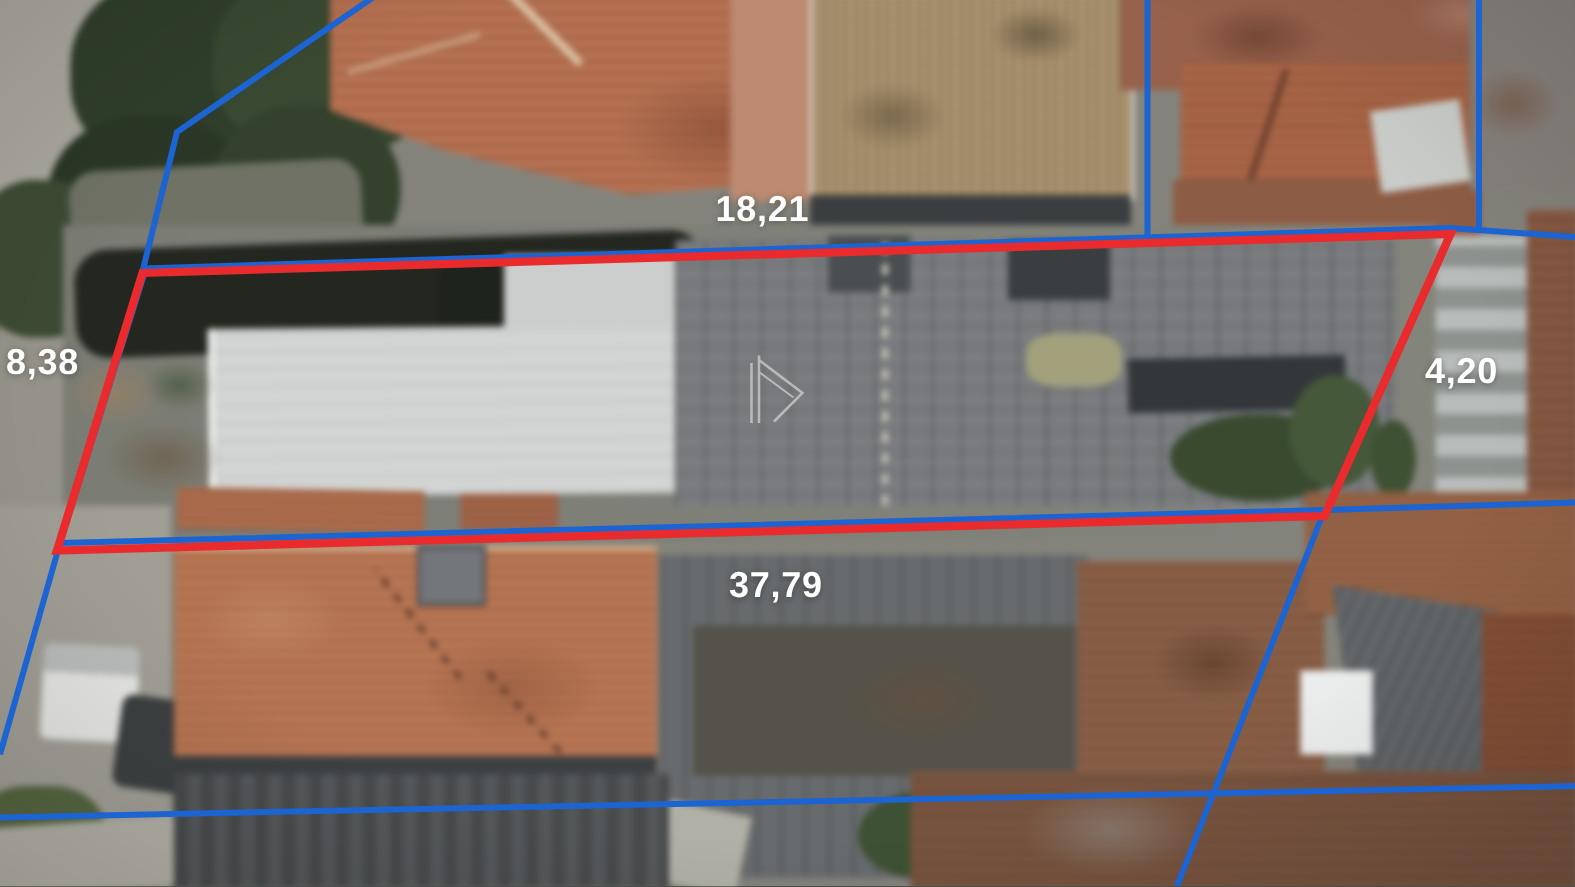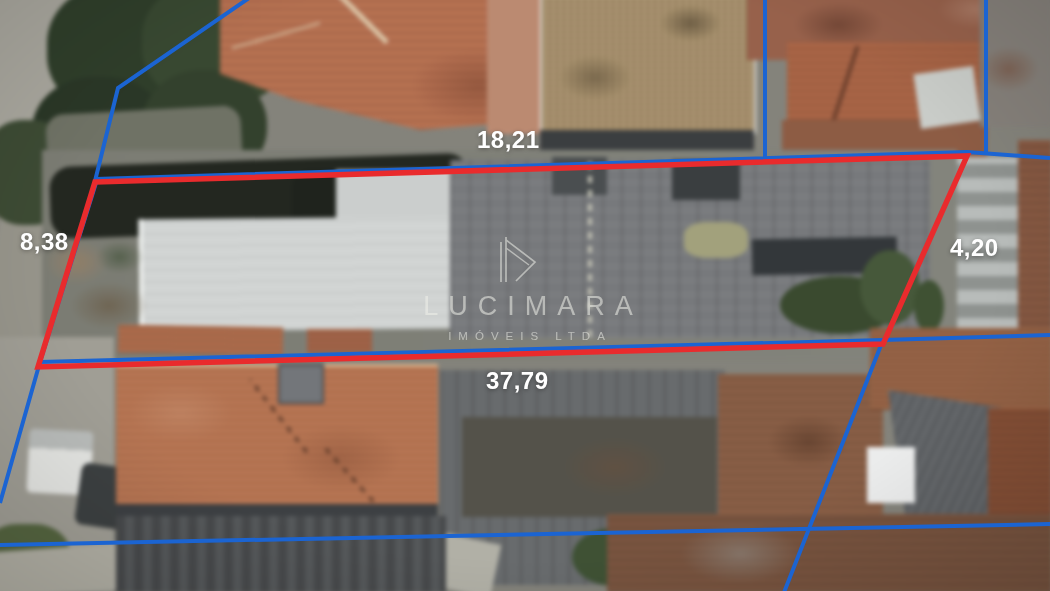--- a/index.html
+++ b/index.html
@@ -116,23 +116,23 @@
   .wm-sub{position:absolute;left:398px;top:330px;width:250px;text-align:center;
     font-size:11.5px;letter-spacing:7px;padding-left:7px;font-weight:400;}
 
   
   .lines{position:absolute;left:0;top:0;width:1050px;height:591px;}
 
   
   .mlabel{position:absolute;color:#fff;font-weight:bold;font-size:24px;
     text-shadow:0 1px 4px rgba(0,0,0,.35);letter-spacing:.5px;}
   .m-top{left:477px;top:126px;}
-  .m-left{left:20px;top:228px;}
+  .m-left{left:4px;top:228px;}
   .m-right{left:950px;top:234px;}
-  .m-bottom{left:486px;top:367px;}
+  .m-bottom{left:486px;top:377px;}
 </style>
 </head>
 <body>
 
 <div id="stage">
 
   <div class="bg">
     <div class="road-tl"></div>
     <div class="path-l"></div>
     <div class="tree1"></div>
@@ -196,22 +196,20 @@
     <div class="vignette"></div>
   </div>
 
   <div class="wm">
     <svg class="wm-icon" width="58" height="52" viewBox="0 0 58 52" fill="none">
       <path d="M12 7 V47" stroke="#f0f1ea" stroke-width="1.7"></path>
       <path d="M17 2 V47" stroke="#f0f1ea" stroke-width="1.7"></path>
       <path d="M17 5 L46 27 L27 46" stroke="#f0f1ea" stroke-width="1.7" stroke-linejoin="miter"></path>
       <path d="M17 13 L40 30" stroke="#f0f1ea" stroke-width="1.4"></path>
     </svg>
-    <div class="wm-name">LUCIMARA</div>
-    <div class="wm-sub">IMÓVEIS LTDA</div>
   </div>
 
   <svg class="lines" viewBox="0 0 1050 591" width="1050" height="591">
     <g stroke="#1b64d2" stroke-width="4" fill="none">
       <path d="M252,-4 L118,88 L95,181"></path>
       <path d="M95,179 L967,152 L1050,158"></path>
       <path d="M765,-4 L765,158"></path>
       <path d="M986,-4 L986,155"></path>
       <path d="M96,183 L40,362 L0,503"></path>
       <path d="M40,362 L883,340 L1050,335"></path>

